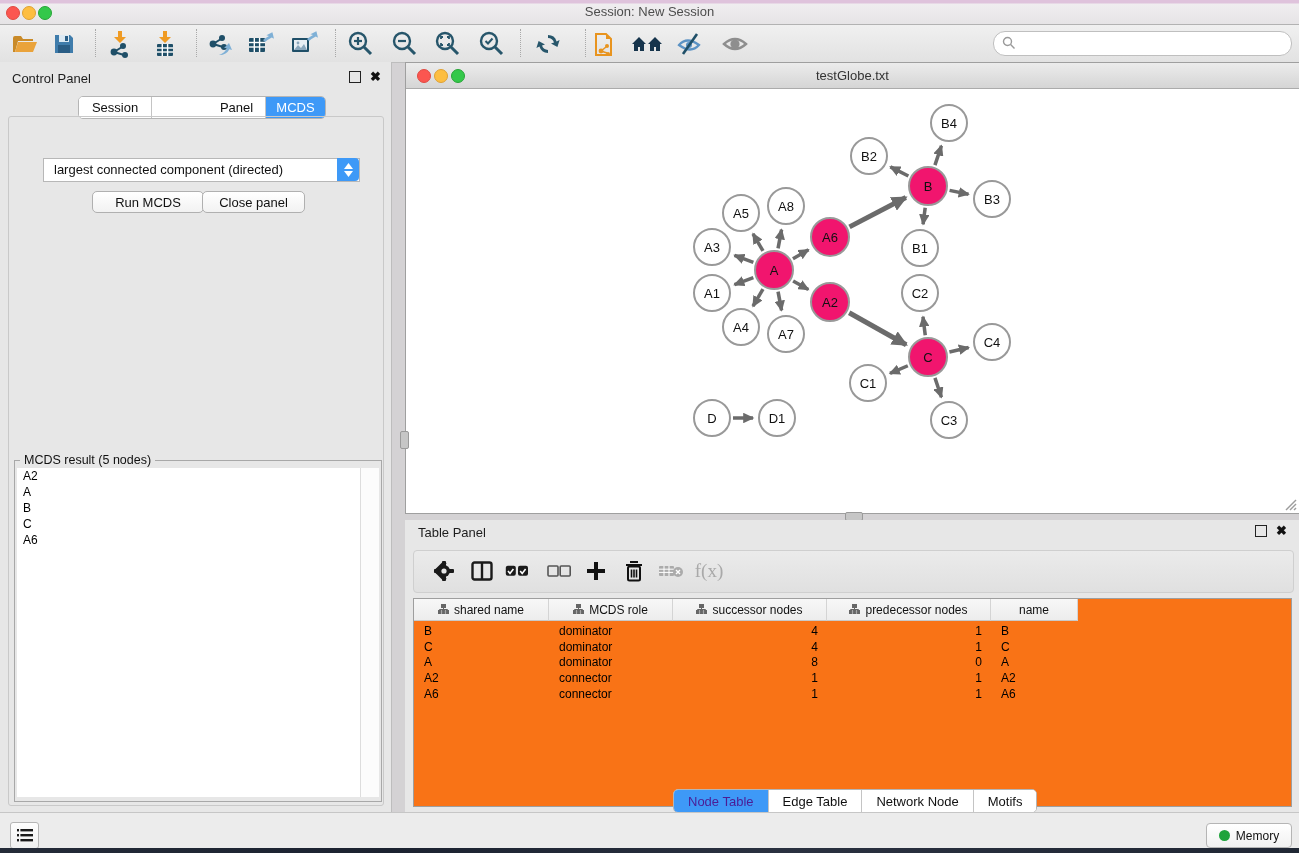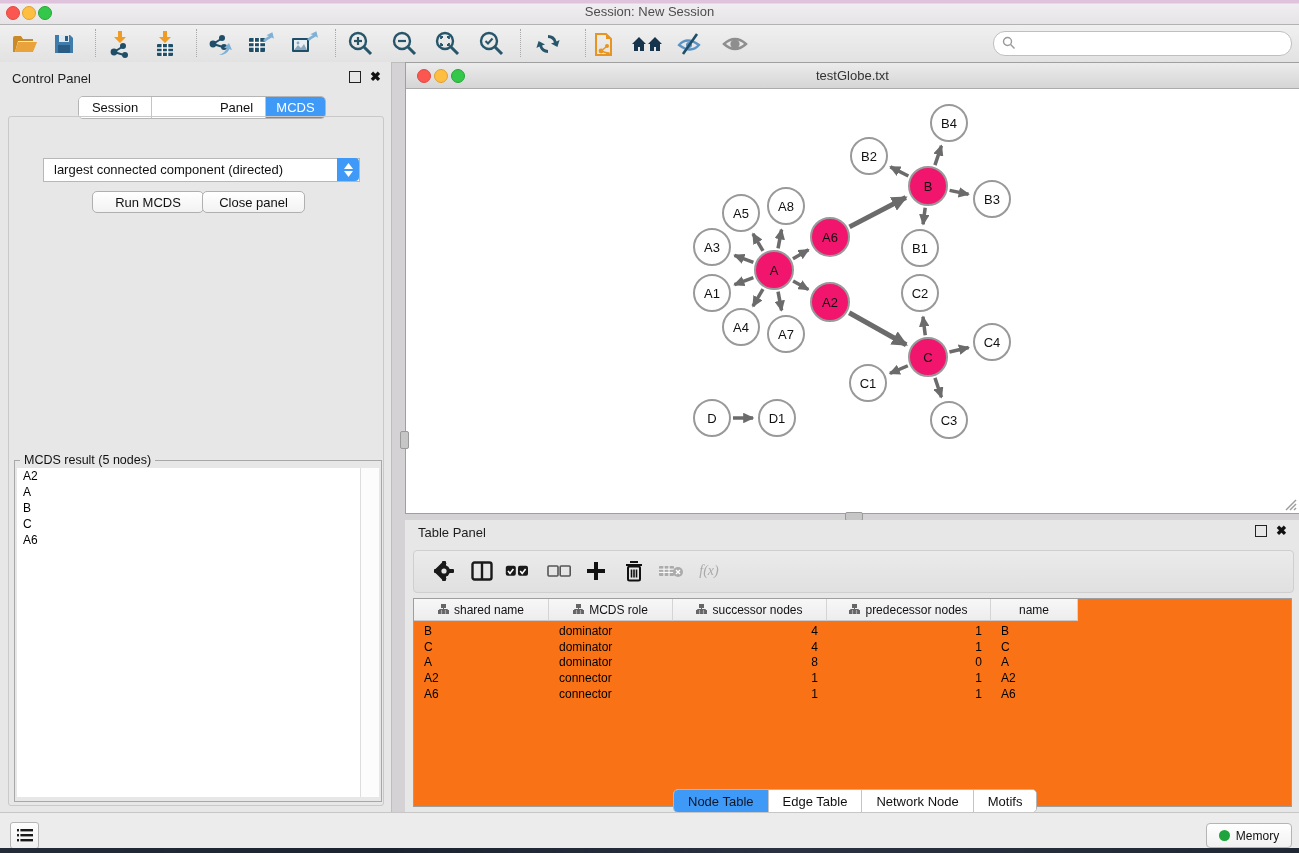--- a/index.html
+++ b/index.html
@@ -60,32 +60,32 @@
   .net-canvas{position:absolute;left:0;top:26px;right:0;bottom:0;background:#fff}
   .resize-grip{position:absolute;right:2px;bottom:2px;width:14px;height:14px}
   .grip-v{left:400px;top:431px;width:7px;height:16px;background:#c6c6c6;border:1px solid #9a9a9a;border-radius:2px}
   .grip-h{left:845px;top:512px;width:16px;height:7px;background:#c6c6c6;border:1px solid #9a9a9a;border-radius:2px}
 
   
   .table-panel{left:405px;top:520px;width:894px;height:292px;background:#e7e7e7}
   .tp-toolbar{position:absolute;left:8px;top:30px;width:879px;height:41px;background:linear-gradient(#ebebeb,#e0e0e0);
      border:1px solid #cfcfcf;border-radius:4px}
   .tp-icon{position:absolute;top:4px;width:34px;height:32px;display:flex;align-items:center;justify-content:center}
-  .fx{font-family:"Liberation Serif",serif;font-style:italic;font-size:14px;color:#a9a9a9}
+  .fx{font-family:"Liberation Serif",serif;font-size:19px;color:#a9a9a9}
   .ntable{position:absolute;left:8px;top:78px;width:877px;height:207px;background:#f97316;border:1px solid #9e9e9e;overflow:hidden}
   .thead{position:absolute;left:0;top:0;height:22px;display:flex}
   .th{box-sizing:border-box;height:22px;background:linear-gradient(#f7f7f7,#ededed);border-right:1px solid #d4d4d4;border-bottom:1px solid #c9c9c9;
       display:flex;align-items:center;justify-content:center;gap:5px;font-size:12px;color:#111}
   .trow{position:absolute;left:0;height:16px;display:flex;font-size:12px;color:#000}
   .td{box-sizing:border-box;height:16px;display:flex;align-items:center;padding:0 10px;white-space:nowrap}
   .td.right{justify-content:flex-end;padding-right:9px}
   .tp-tabs{position:absolute;left:268px;top:269px;height:22px;display:flex;border:1px solid #b5b5b5;border-radius:5px;background:#fff;overflow:hidden}
   .tp-tab{display:flex;align-items:center;justify-content:center;font-size:13px;color:#111;border-right:1px solid #c4c4c4;padding:0 14px;background:#fff}
   .tp-tab:last-child{border-right:none}
-  .tp-tab.active{background:#3e99f7;color:#0f172a}
+  .tp-tab.active{background:#3e99f7;color:#4c1d95}
 
   
   .statusbar{left:0;top:812px;width:1299px;height:36px;background:#ececec;border-top:1px solid #c6c6c6}
   .list-btn{position:absolute;left:10px;top:9px;width:27px;height:25px;background:linear-gradient(#fdfdfd,#f0f0f0);
      border:1px solid #b5b5b5;border-radius:3px;display:flex;align-items:center;justify-content:center}
   .memory-btn{position:absolute;right:7px;top:10px;width:84px;height:23px;background:linear-gradient(#ffffff,#f1f1f1);
      border:1px solid #b5b5b5;border-radius:4px;display:flex;align-items:center;justify-content:center;gap:6px;font-size:12px;color:#111}
   .memory-dot{width:11px;height:11px;border-radius:50%}
   .desktop-strip{left:0;top:848px;width:1299px;height:5px;background:linear-gradient(90deg,#242b38,#1b2230 30%,#2a3140 60%,#202734)}
 </style>

